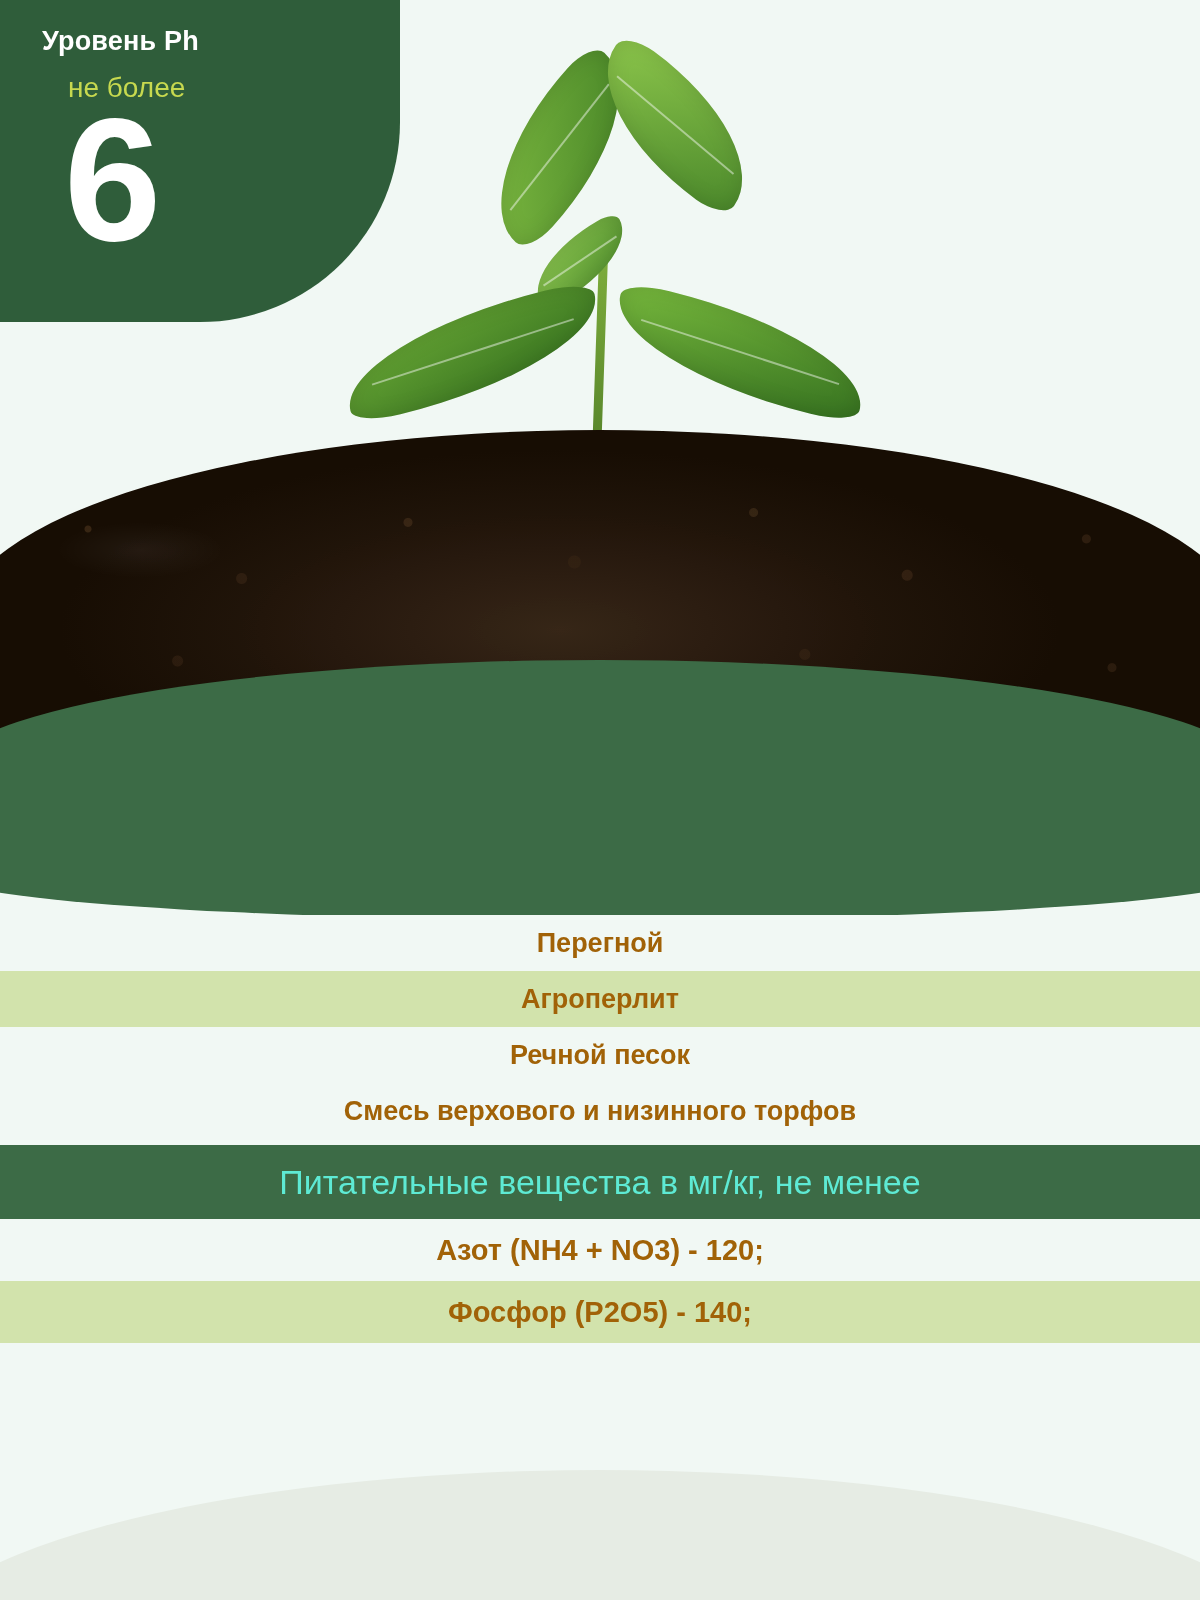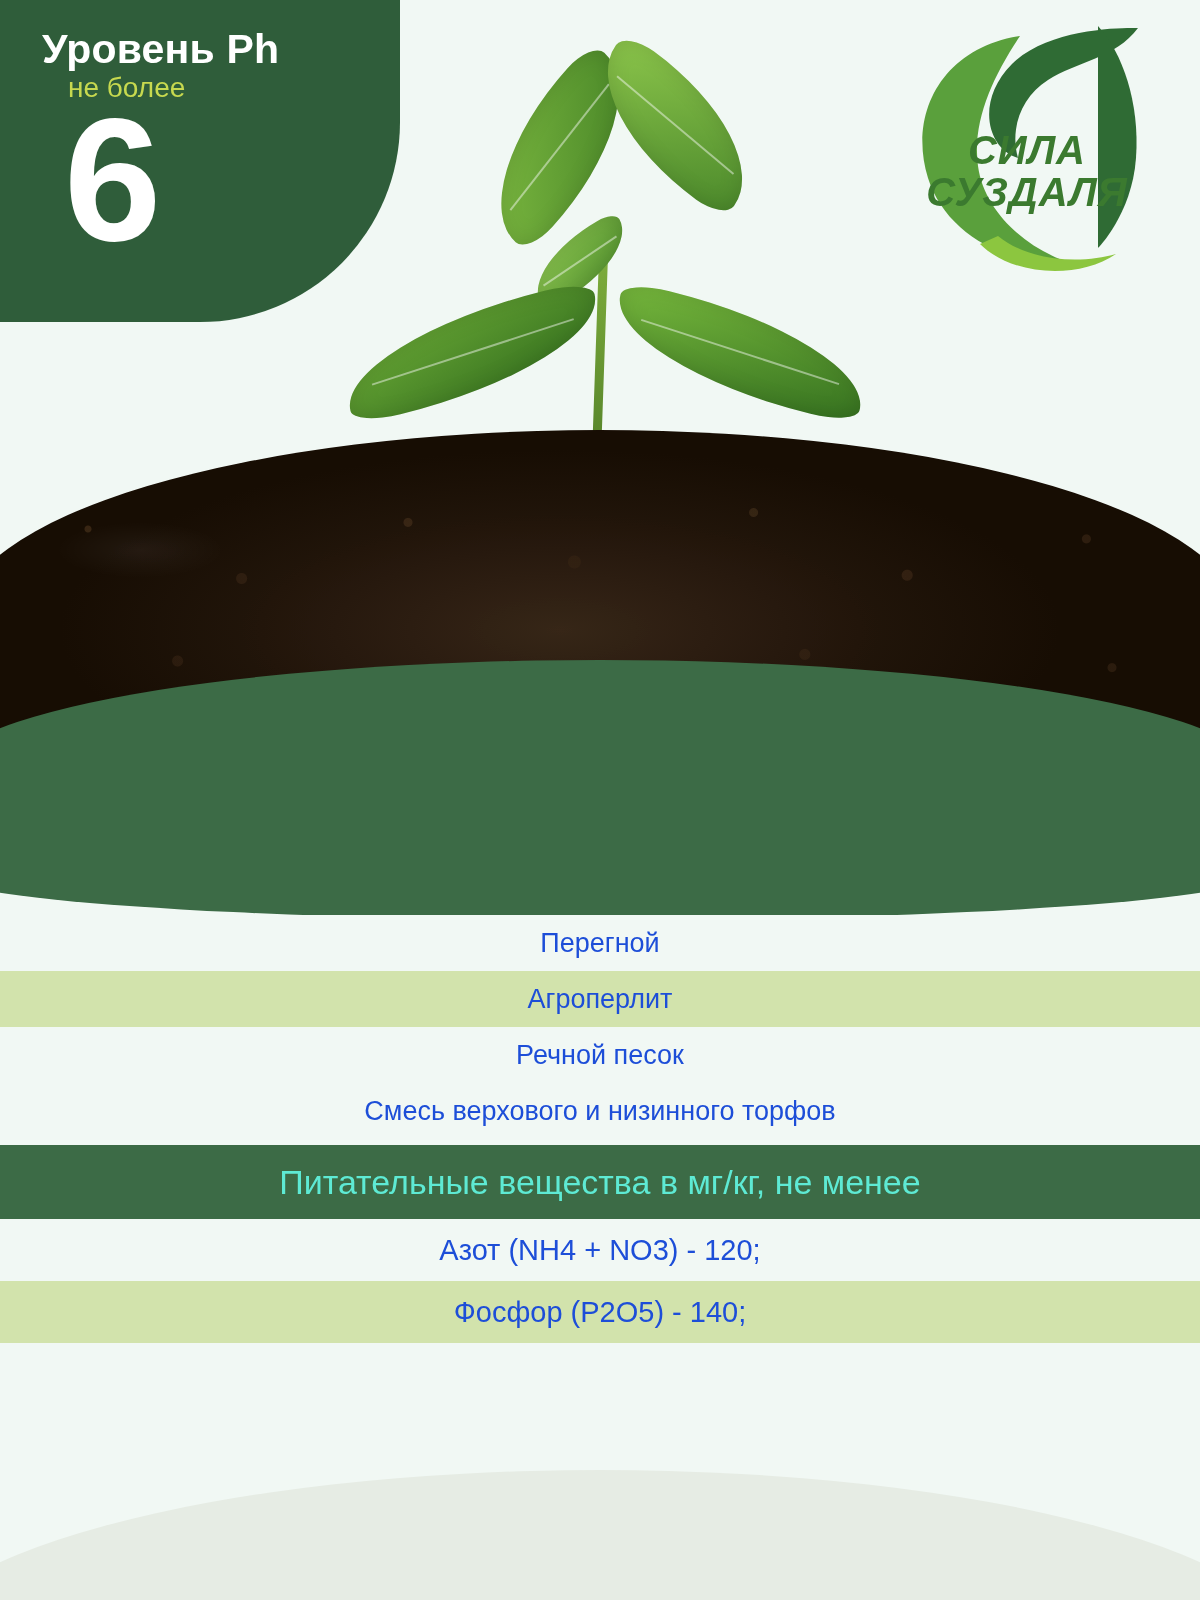--- a/index.html
+++ b/index.html
@@ -143,21 +143,21 @@
     width: 400px;
     height: 322px;
     background: #2f5d3a;
     border-radius: 0 0 200px 0;
     color: #ffffff;
     z-index: 5;
   }
   .ph-title {
     position: absolute;
     left: 42px; top: 26px;
-    font-size: 41px;
+    font-size: 27px;
     font-weight: bold;
     letter-spacing: .2px;
   }
   .ph-sub {
     position: absolute;
     left: 68px; top: 72px;
     font-size: 28px;
     color: #c7d94f;
   }
   .ph-value {
@@ -222,22 +222,22 @@
     width: 1200px;
     z-index: 4;
   }
   .row {
     width: 1200px;
     height: 56px;
     display: flex;
     align-items: center;
     justify-content: center;
     font-size: 27px;
-    font-weight: normal;
-    color: #1d4ed8;
+    font-weight: bold;
+    color: #a16207;
     background: #f1f8f4;
   }
   .row.alt {
     background: #d2e3ac;
   }
   .row.section {
     background: #3c6b46;
     color: #5eead4;
     font-size: 34px;
     font-weight: normal;
@@ -288,32 +288,20 @@
     <div class="soil-edge"></div>
     <div class="soil"></div>
   </div>
 
   <div class="ph-badge">
     <div class="ph-title">Уровень Ph</div>
     <div class="ph-sub">не более</div>
     <div class="ph-value">6</div>
   </div>
 
-  <div class="logo">
-    <svg width="250" height="265" viewBox="0 0 250 265">
-      <path d="M118 18 C40 30 6 96 26 160 C42 212 100 248 160 242 C120 226 82 192 76 148 C70 104 90 60 118 18 Z" fill="#5aa03c"></path>
-      <path d="M236 10 C236 10 150 6 110 46 C74 82 84 130 116 140 C108 112 118 80 146 62 C174 44 214 40 236 10 Z" fill="#2f6b34"></path>
-      <path d="M196 8 L196 230 C196 230 230 196 234 140 C238 84 220 34 196 8 Z" fill="#2f6b34"></path>
-      <path d="M78 226 C110 258 176 262 214 236 C180 246 128 244 96 218 Z" fill="#8cc63f"></path>
-    </svg>
-    <div class="logo-text">
-      <span class="l1">СИЛА</span>
-      <span class="l2">СУЗДАЛЯ</span>
-    </div>
-  </div>
 
   <div class="banner"></div>
 
   <div class="list">
     <div class="row">Перегной</div>
     <div class="row alt">Агроперлит</div>
     <div class="row">Речной песок</div>
     <div class="row">Смесь верхового и низинного торфов</div>
 
     <div class="row section">Питательные вещества в мг/кг, не менее</div>

